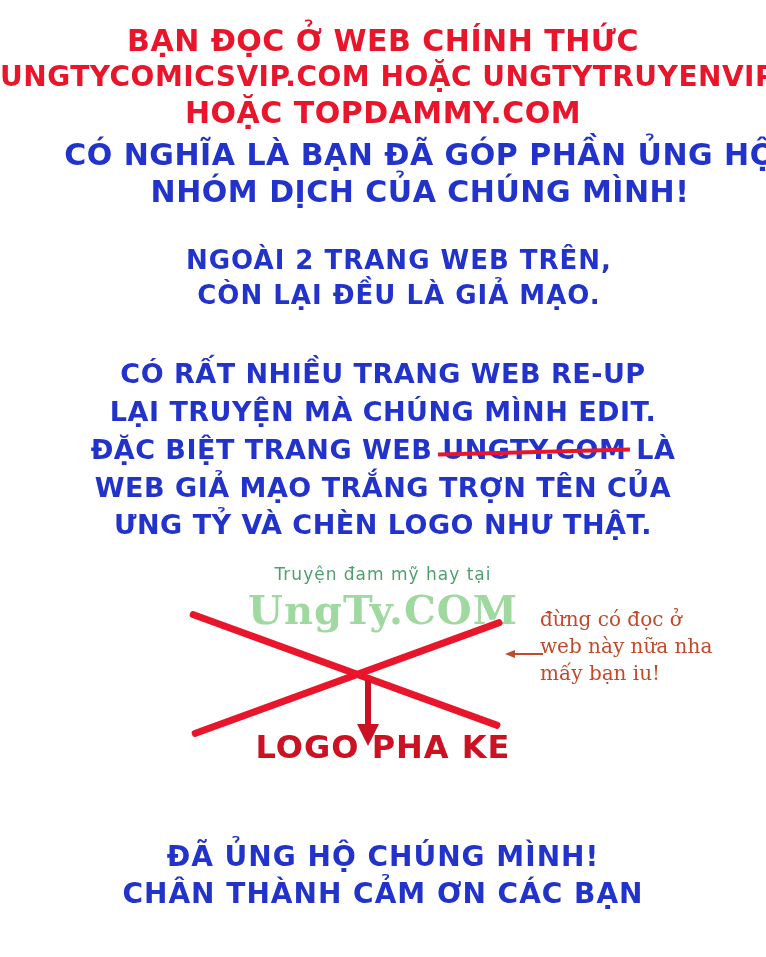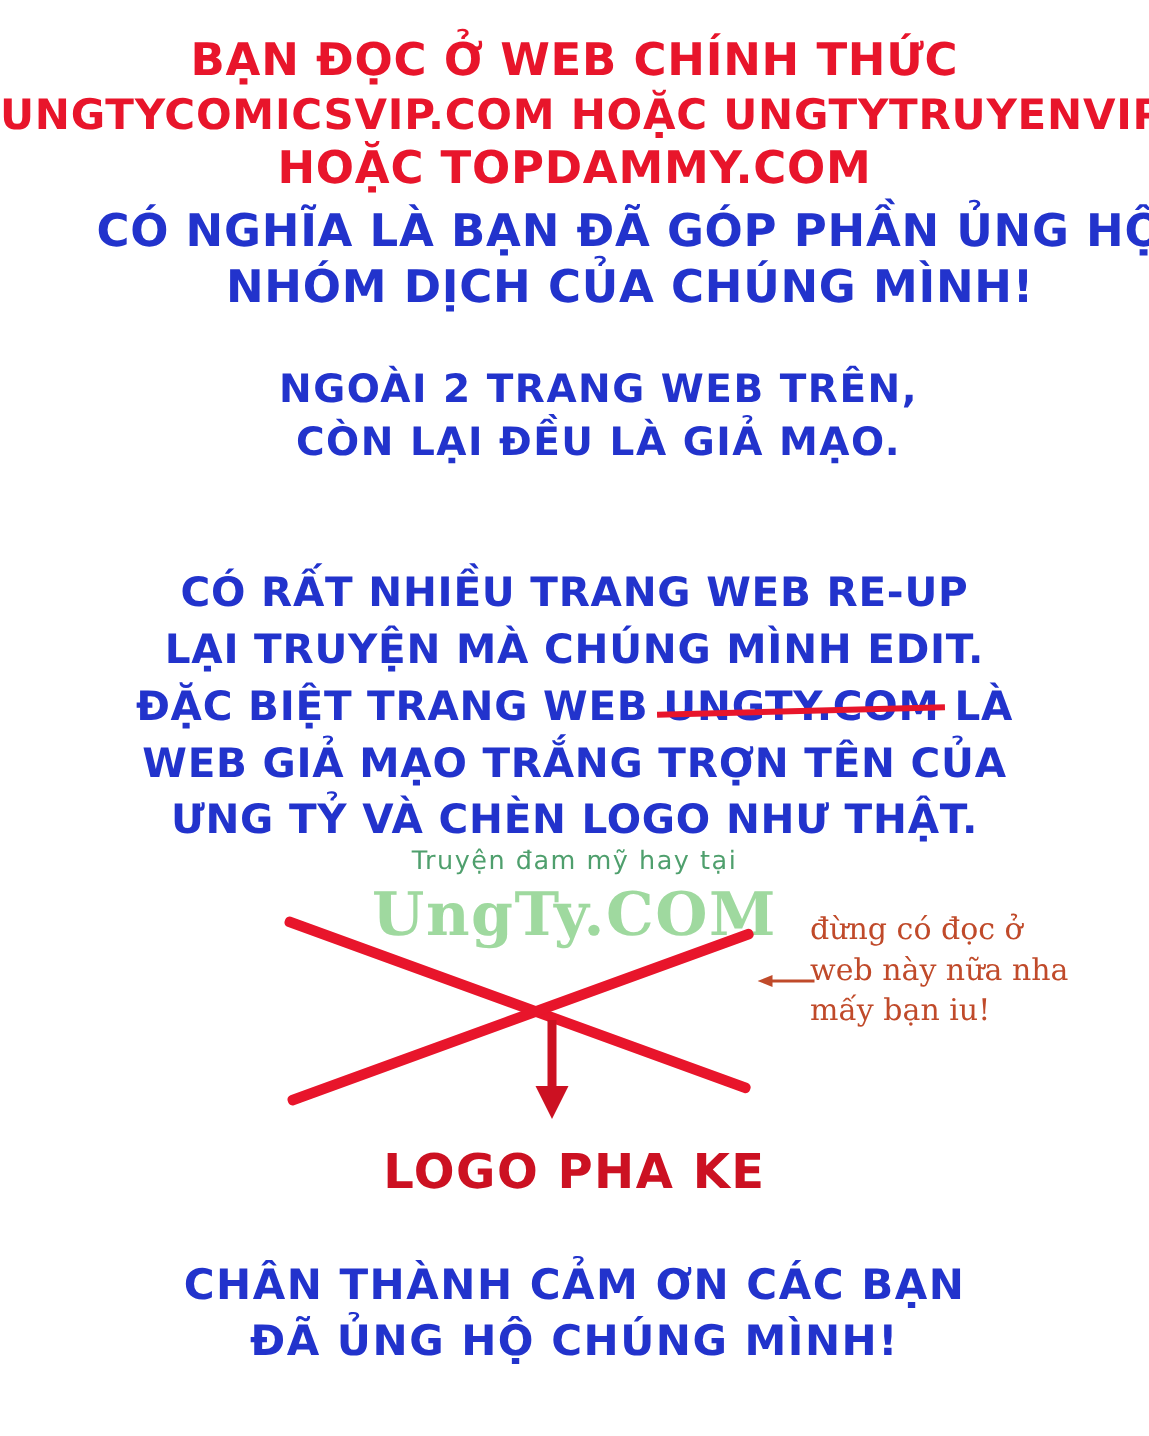--- a/index.html
+++ b/index.html
@@ -84,21 +84,20 @@
   #warn-block {
     position: absolute;
     top: 355px;
     left: 0;
     width: 766px;
     font-size: 27px;
     font-weight: bold;
     font-family: "DejaVu Sans", sans-serif;
     text-transform: uppercase;
     letter-spacing: 0.5px;
-    margin-top: 22px;
   }
   #warn-block .line { padding: 3px 0; }
   .strike-fake {
     position: relative;
     display: inline-block;
     color: #2233cc;
   }
   .strike-fake::after {
     content: "";
     position: absolute;
@@ -186,21 +185,21 @@
   #down-arrow {
     position: absolute;
     left: 355px;
     top: 124px;
     width: 26px;
     height: 66px;
   }
 
   #fake-logo-label {
     position: absolute;
-    top: 762px;
+    top: 728px;
     left: 0;
     width: 766px;
     text-align: center;
     font-size: 32px;
     font-weight: bold;
     color: #cc1122;
     font-family: "DejaVu Sans", sans-serif;
     letter-spacing: 1px;
   }
 
@@ -274,17 +273,17 @@
 
     <svg id="down-arrow" viewBox="0 0 26 66">
       <line x1="13" y1="0" x2="13" y2="50" stroke="#cc1122" stroke-width="6"></line>
       <polygon points="13,66 2,44 24,44" fill="#cc1122"></polygon>
     </svg>
   </div>
 
   <div id="fake-logo-label">LOGO PHA KE</div>
 
   <div id="thanks-block" class="block blue">
+    <span class="line">đã ủng hộ chúng mình!</span>
     <span class="line">Chân thành cảm ơn các bạn</span>
-    <span class="line">đã ủng hộ chúng mình!</span>
   </div>
 
 </div>
 
 </body></html>

